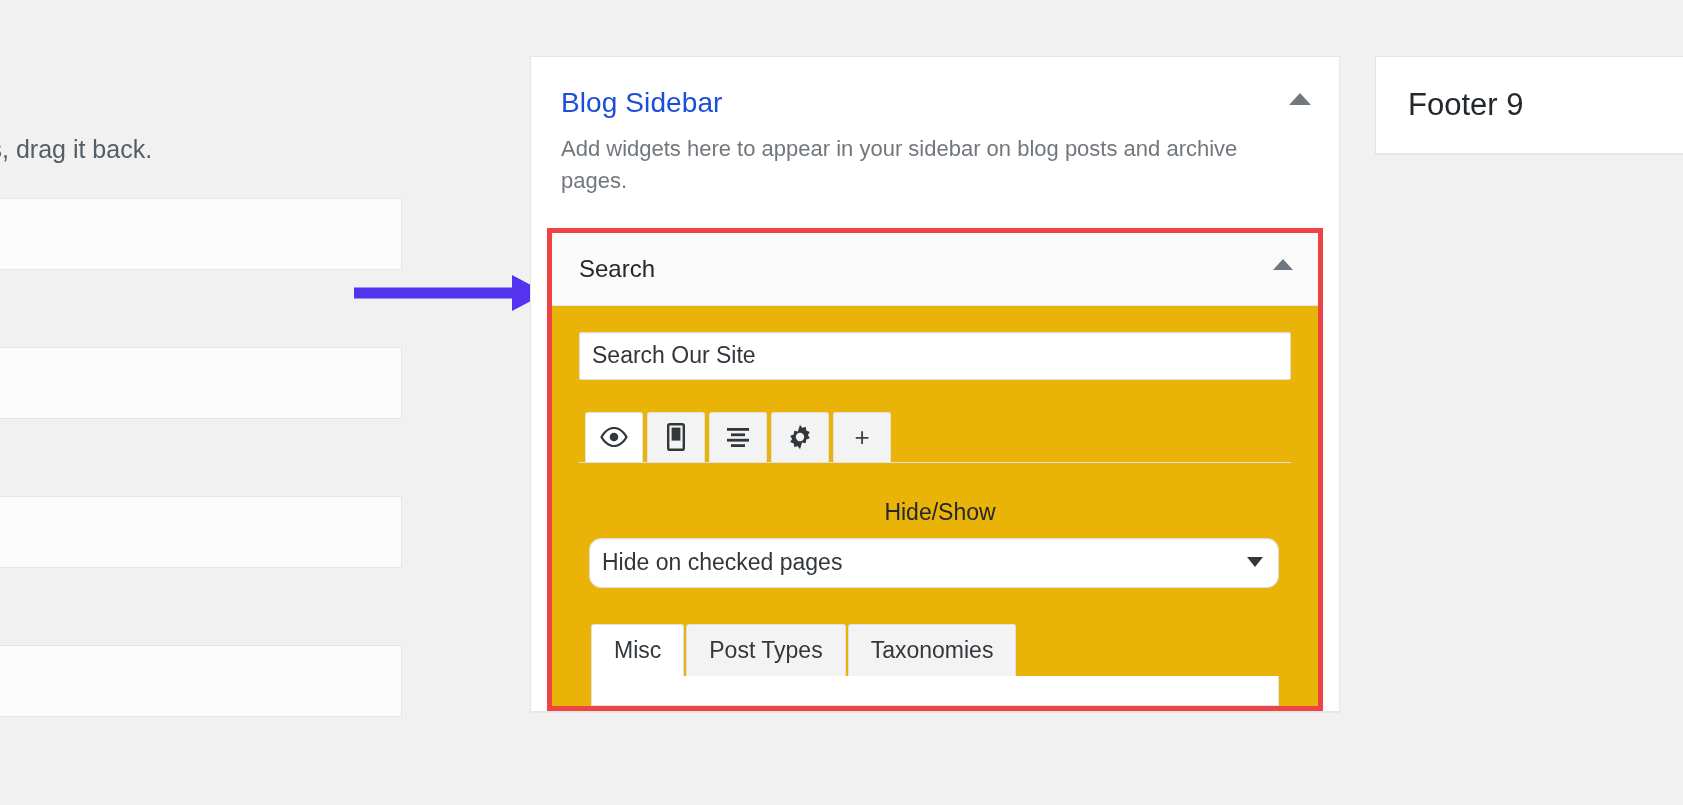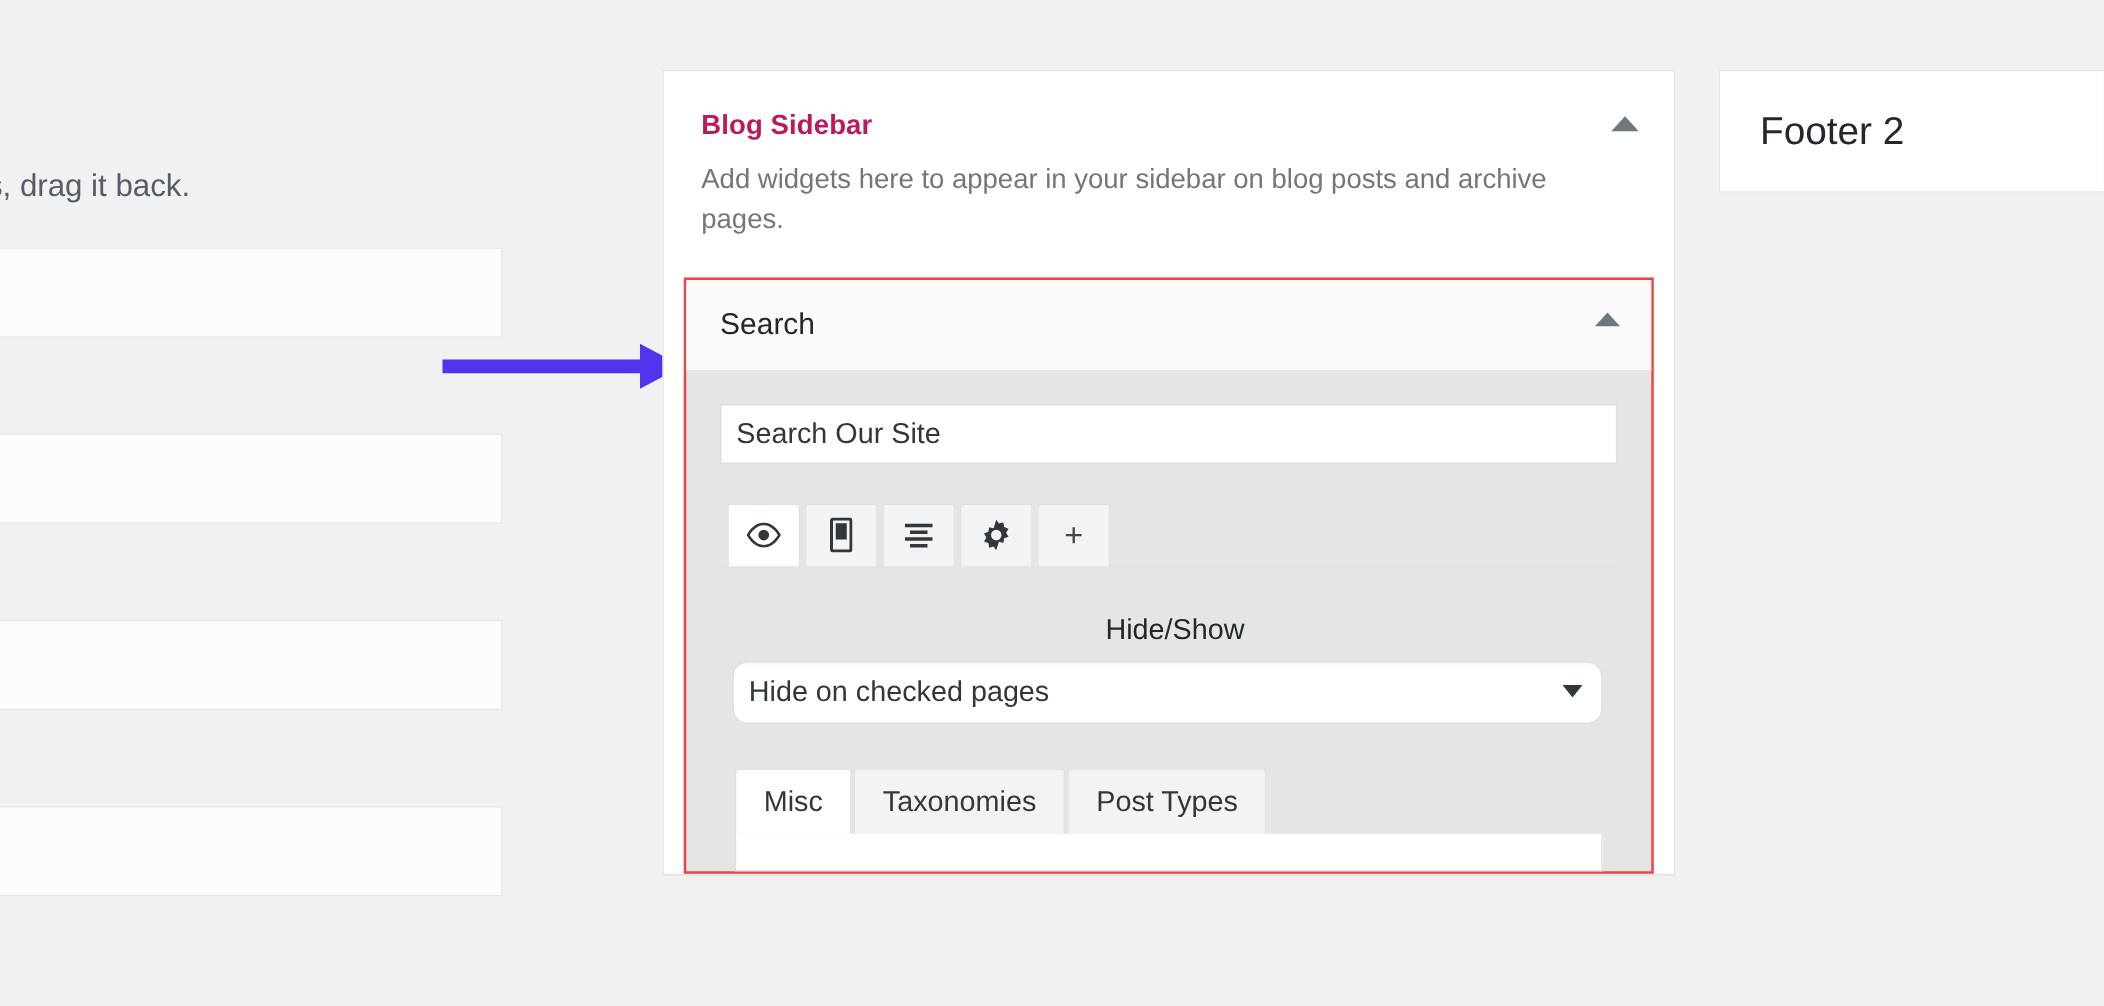--- a/index.html
+++ b/index.html
@@ -28,40 +28,40 @@
 
   
   .panel {
     position: absolute; left: 530px; top: 56px; width: 810px;
     background: #ffffff;
     border: 1px solid #e5e5e5;
     box-shadow: 0 1px 1px rgba(0,0,0,.04);
   }
   .panel-head { position: relative; padding: 30px 36px 6px 30px; }
   .panel-title {
-    font-size: 22px; font-weight: 700; color: #be185d; letter-spacing: .1px;
+    font-size: 28px; font-weight: 400; color: #1d4ed8; letter-spacing: .1px;
   }
   .panel-desc {
     margin-top: 14px; font-size: 22px; line-height: 1.45;
     color: #72777c; max-width: 730px;
   }
   .caret {
     position: absolute; right: 28px; top: 36px;
     width: 0; height: 0;
     border-left: 11px solid transparent;
     border-right: 11px solid transparent;
     border-bottom: 12px solid #72777c;
     cursor: pointer;
   }
 
   
   .widget {
     margin: 25px 16px 0 16px;
-    border: 2px solid #ef4444;
-    background: #e5e5e5;
+    border: 5px solid #ef4444;
+    background: #eab308;
   }
   .widget-head {
     position: relative;
     background: #fafafa;
     border-bottom: 1px solid #e5e5e5;
     padding: 22px 50px 22px 27px;
     cursor: pointer;
   }
   .widget-title { font-size: 24px; color: #23282d; }
   .widget-caret {
@@ -271,29 +271,29 @@
           </div>
           <span class="select-arrow"></span>
         </div>
 
         
         <div class="text-tabs">
           <div class="text-tab active">
             <span>Misc</span>
           </div>
           <div class="text-tab">
+            <span>Post Types</span>
+          </div>
+          <div class="text-tab">
             <span>Taxonomies</span>
-          </div>
-          <div class="text-tab">
-            <span>Post Types</span>
           </div>
         </div>
         <div class="tabs-panel"></div>
 
       </div>
     </div>
   </div>
 
   <div class="footer-panel">
-    <div class="footer-title">Footer 2</div>
+    <div class="footer-title">Footer 9</div>
   </div>
 
 </div>
 
 </body></html>

